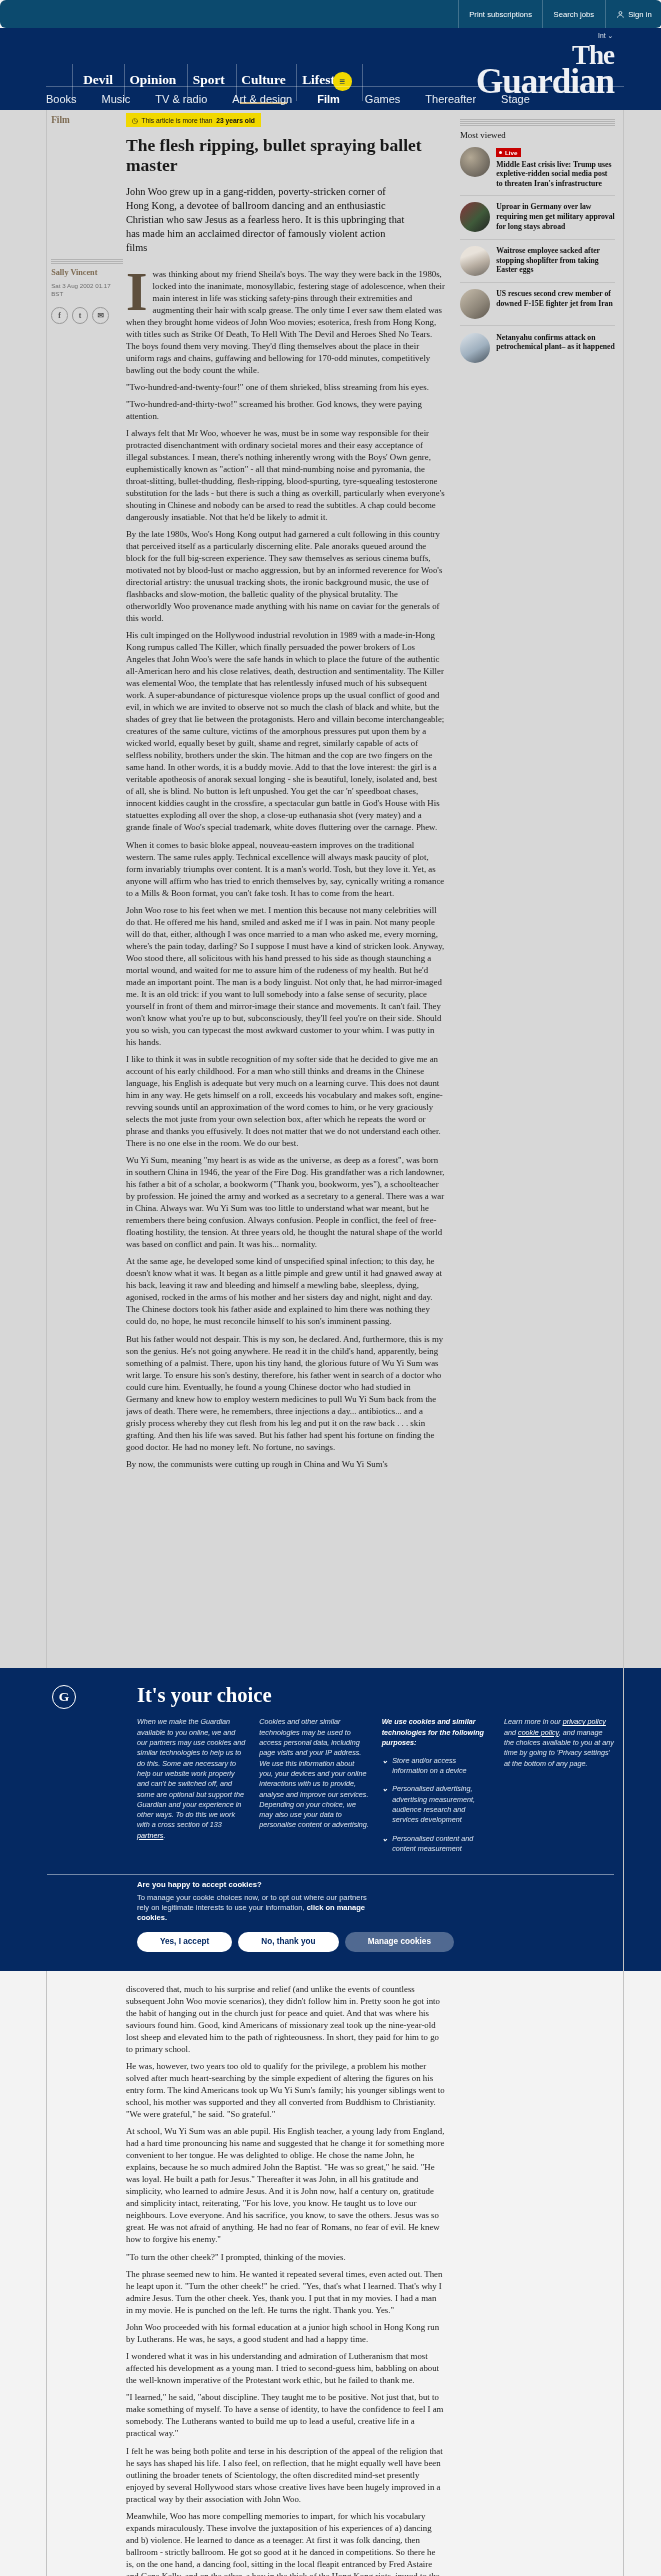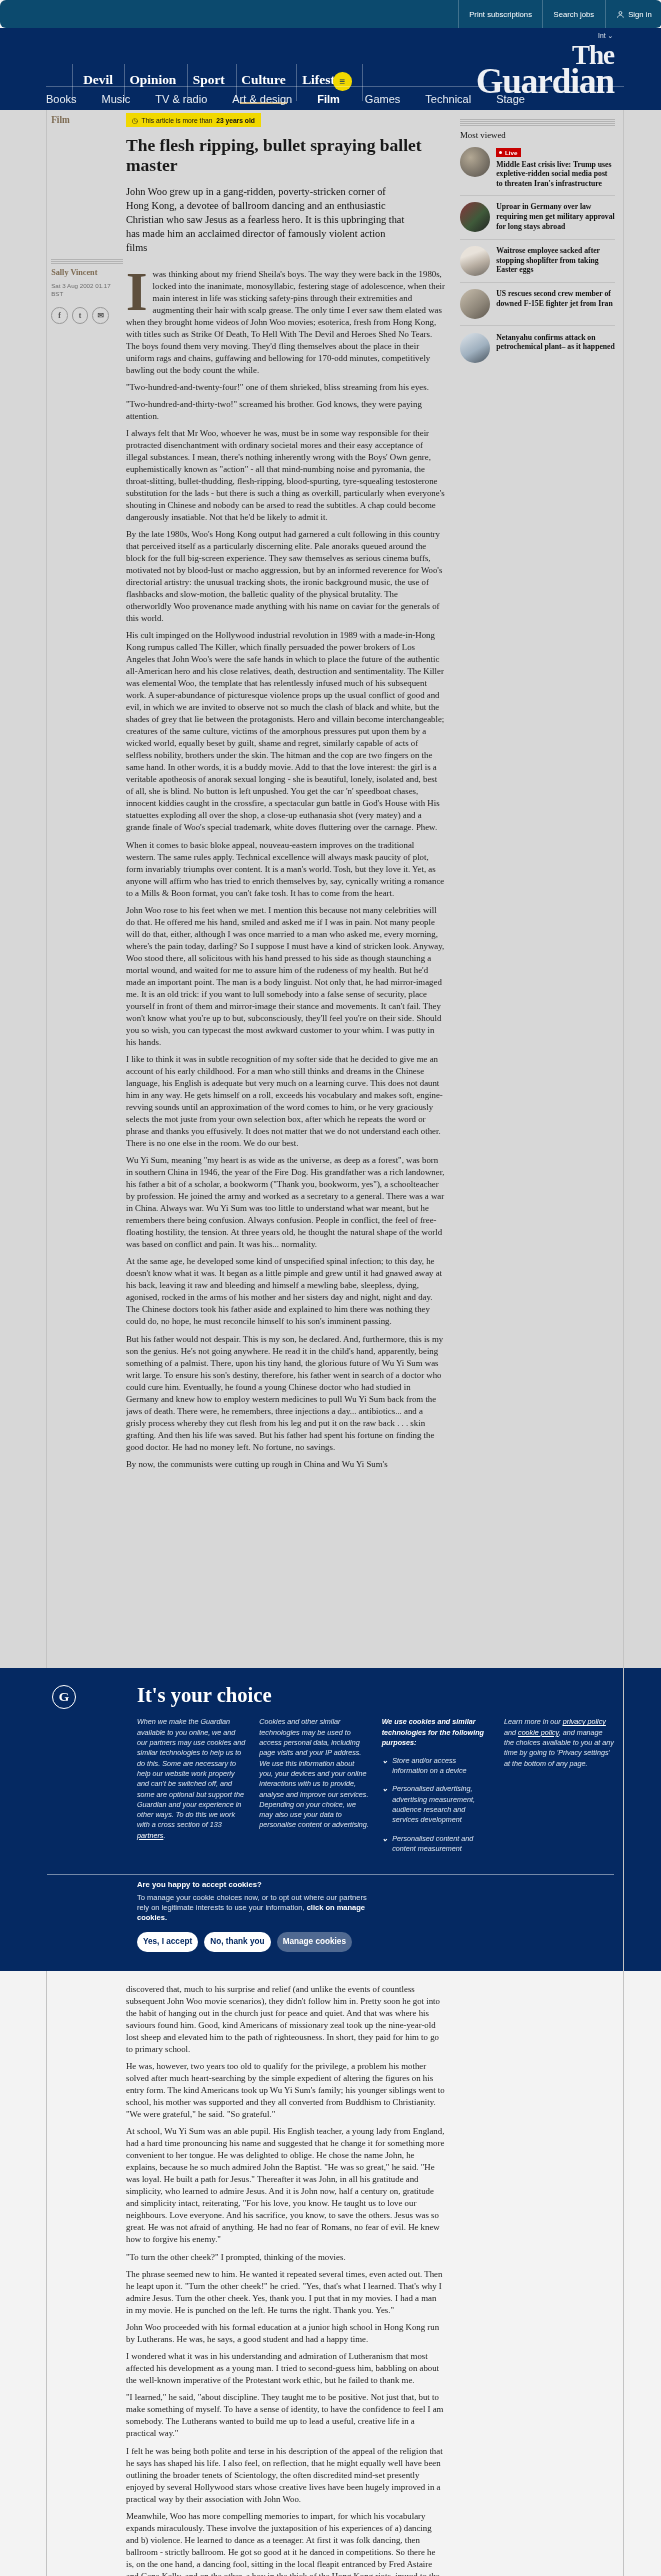--- a/index.html
+++ b/index.html
@@ -93,21 +93,21 @@
   .ccol { width:110px; font-size:7.2px; line-height:10.3px;font-style:italic; }
   .ccol a { color:#fff; text-decoration:underline; cursor:pointer; }
   .ccol .intro { font-weight:bold; color:#fff; margin-bottom:7.2px; }
   .purpose { display:flex; gap:4.1px; margin-bottom:8.2px; }
   .chev { color:#fff; font-weight:bold; font-size:7.7px; line-height:9.3px; }
   .consent-div { height:0.5px; background:rgba(255,255,255,.45); margin:11.3px 0 6.2px -90px; }
   .consent-q { font-weight:bold; font-size:7.7px; color:#fff; margin-bottom:3.1px; }
   .consent-manage { font-size:7.5px; line-height:10.3px; width:242px; margin-bottom:8.2px; }
   .consent-manage b { color:#fff; }
   .btn-row { display:flex; gap:6.2px; }
-  .pill-btn { height:20.6px; border-radius:10.8px; padding:0 6px; font-weight:bold; font-size:8.2px;
+  .pill-btn { height:20.6px; border-radius:10.8px; padding:0 23px; font-weight:bold; font-size:8.2px;
     border:none; cursor:pointer; font-family:"Liberation Sans", sans-serif; }
   .pill-btn.solid { background:#fff; color:#052962; }
   .pill-btn.ghost { background:rgba(255,255,255,.3); color:#fff; }
 </style>
 </head>
 <body>
 
 <div class="topbar">
   <div class="topbar-item">
     <span>Print subscriptions</span>
@@ -170,21 +170,21 @@
       <span>Music</span>
 
       <span>TV &amp; radio</span>
 
       <span>Art &amp; design</span>
 
       <span class="active">Film</span>
 
       <span>Games</span>
 
-      <span>Technical</span>
+      <span>Thereafter</span>
 
       <span>Stage</span>
     </div>
 </header>
 
 <div class="container">
   <div class="layout">
 
     <div class="col-left">
       <div class="section-label">Film</div>

